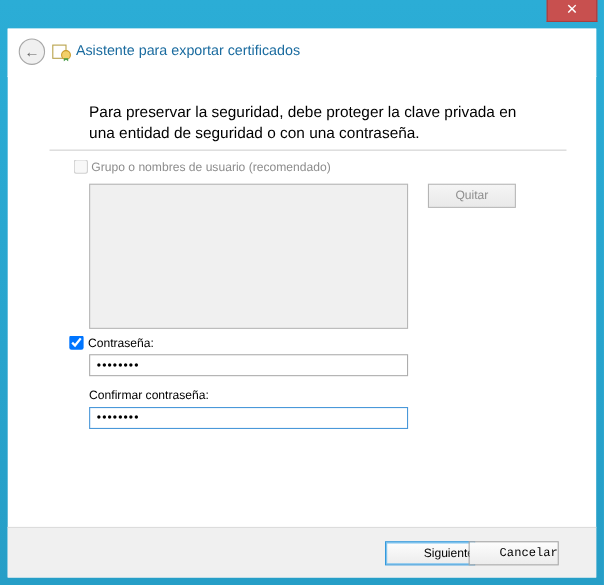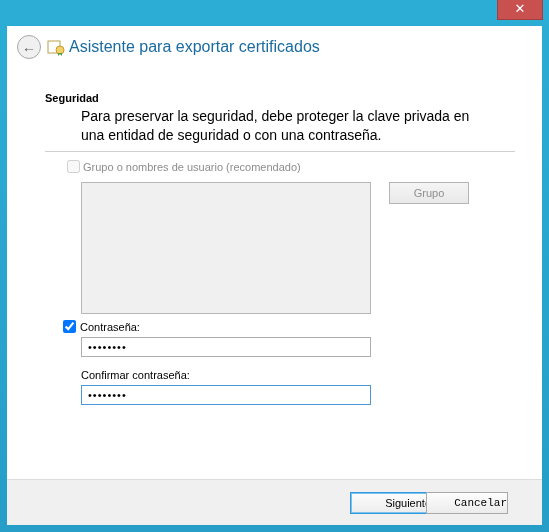--- a/index.html
+++ b/index.html
@@ -63,21 +63,21 @@
     cursor: pointer;
   }
   .wizard-icon {
     position: absolute;
     left: 40px; top: 12px;
     width: 18px; height: 18px;
   }
   .wizard-title {
     position: absolute;
     left: 62px; top: 12px;
-    font-size: 16px;
+    font-size: 13px;
     color: #1a6b9f;
   }
   .content {
     position: absolute;
     left: 38px; top: 66px;
     width: 470px;
   }
   .sec-heading {
     font-weight: 600;
     color: #000;
@@ -209,33 +209,32 @@
       </div>
       <svg class="wizard-icon" viewBox="0 0 18 18">
         <rect x="1" y="3" width="12" height="12" fill="#fff" stroke="#b8a24a"></rect>
         <circle cx="13" cy="12" r="4" fill="#f3d06a" stroke="#c99b2a"></circle>
         <path d="M11 15 L11 18 L13 16 L15 18 L15 15" fill="#4a9f4a"></path>
       </svg>
       <div class="wizard-title">Asistente para exportar certificados</div>
     </div>
 
     <div class="content">
-      <div class="sec-heading">Seguridad</div>
       <div class="sec-desc">Para preservar la seguridad, debe proteger la clave privada en una entidad de seguridad o con una contraseña.</div>
       <hr class="hr">
 
       <div class="opt-row">
         <input type="checkbox" disabled="" style="">
         <label>Grupo o nombres de usuario (recomendado)</label>
       </div>
 
       <div class="list-area">
         <div class="listbox"></div>
         <div class="side-btns">
-          <button class="win-btn" disabled="">Grupo</button>
+          <button class="win-btn" disabled="">Quitar</button>
         </div>
       </div>
 
       <div class="pw-section">
         <div class="pw-row1">
           <input type="checkbox" checked="" style="">
           <label>Contraseña:</label>
         </div>
         <input type="password" class="pw-input" value="••••••••" style="">
         <div class="confirm-label">Confirmar contraseña:</div>

